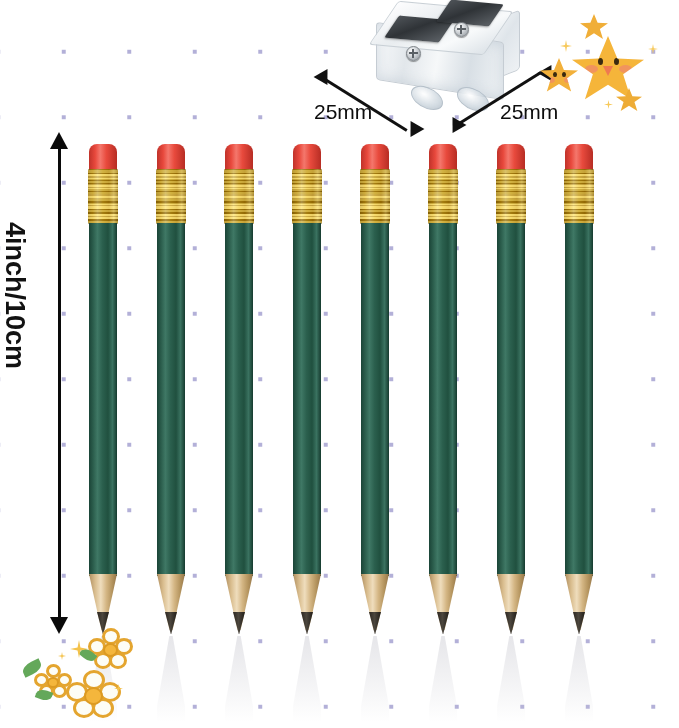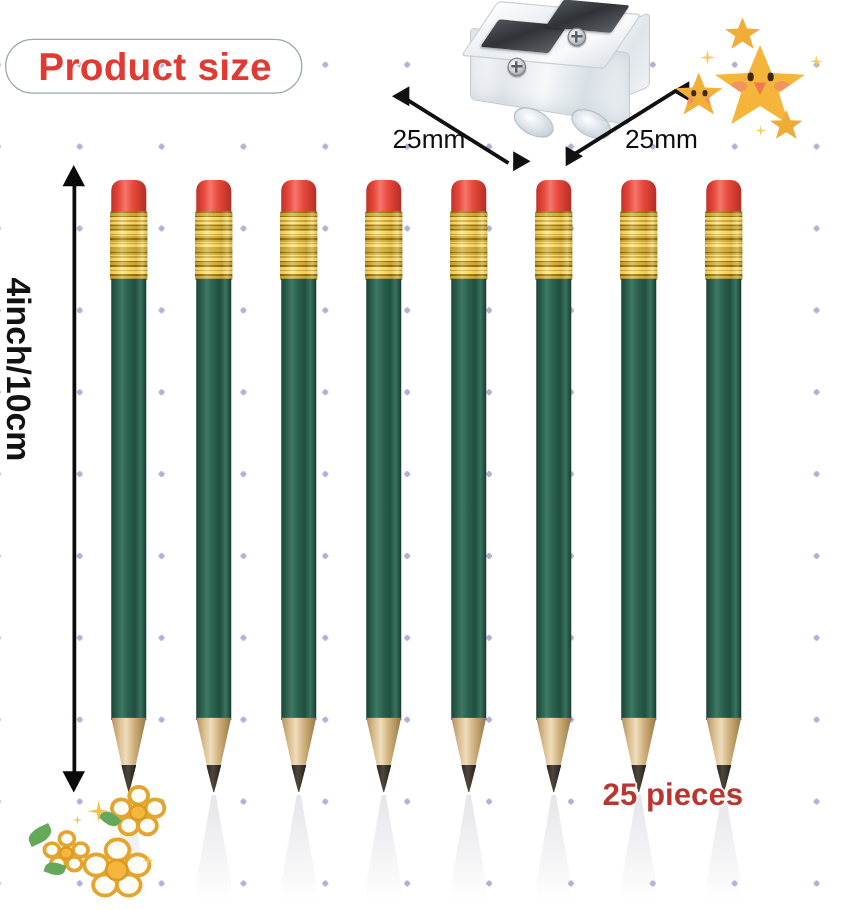--- a/index.html
+++ b/index.html
@@ -247,23 +247,20 @@
     border-radius:60% 0 60% 0;
   }
 </style>
 </head>
 <body>
 
 <div id="stage">
 
   <div id="dotgrid"></div>
 
-  <div id="pill">
-    <div id="pill-label">Product size</div>
-  </div>
 
   <div id="sharpener">
     <div class="sh-body" id="sh-right"></div>
     <div class="sh-body" id="sh-front">
       <div class="hole" id="hole1"></div>
       <div class="hole" id="hole2"></div>
     </div>
     <div class="sh-body" id="sh-top"></div>
     <div class="blade" id="blade1"></div>
     <div class="blade" id="blade2"></div>
@@ -373,21 +370,20 @@
       <div class="pencil" style="left: 564px; top: 144px; height: 488px;">
         <div class="eraser"></div>
         <div class="ferrule"></div>
         <div class="barrel" style="height: 353px;"></div>
         <div class="woodtip" style="top: 430px;"></div>
         <div class="lead" style="top: 468px;"></div>
         <div class="reflection" style="top: 492px;"></div>
       </div>
     </div>
 
-  <div id="pieces">25 pieces</div>
 
   <div id="flowers">
 
     <div class="flower" style="left:84px;top:24px;width:44px;height:42px;">
       <div class="petal" style="left:14px;top:0px;width:18px;height:17px;"></div>
       <div class="petal" style="left:0px;top:10px;width:18px;height:17px;"></div>
       <div class="petal" style="left:27px;top:10px;width:18px;height:17px;"></div>
       <div class="petal" style="left:6px;top:24px;width:18px;height:17px;"></div>
       <div class="petal" style="left:21px;top:24px;width:18px;height:17px;"></div>
       <div class="fcenter" style="left:15px;top:15px;width:15px;height:14px;"></div>

